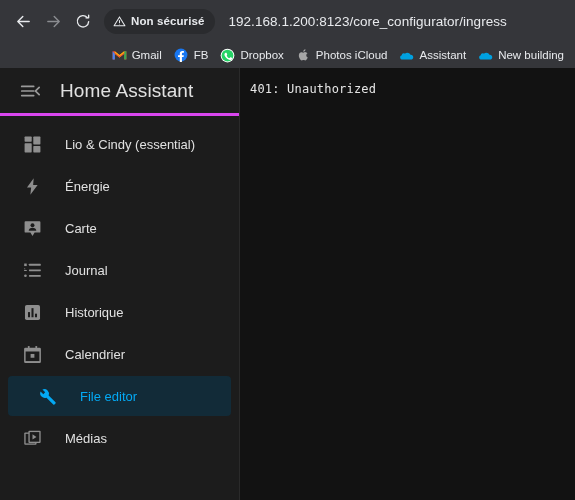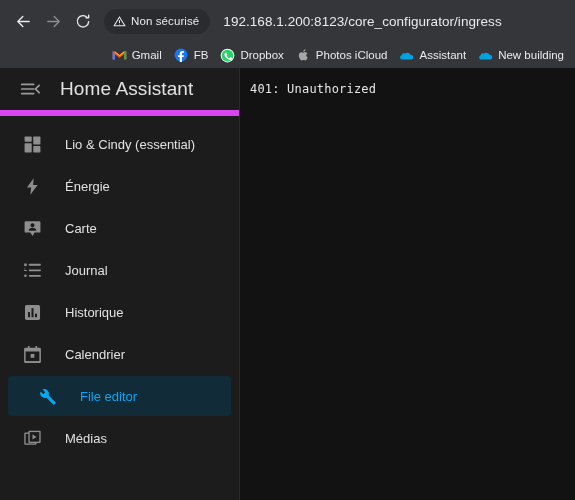--- a/index.html
+++ b/index.html
@@ -46,21 +46,21 @@
     background: #2a2b2e;
     border-radius: 14px;
     height: 25px;
     padding: 0 11px 0 9px;
     margin-left: 6px;
     flex: 0 0 auto;
   }
   #security-badge .badge-text {
     color: #e8eaed;
     font-size: 11.5px;
-    font-weight: normal;
+    font-weight: bold;
     white-space: nowrap;
     letter-spacing: 0.1px;
     text-align: center;
   }
 
   #url-text {
     color: #e8eaed;
     font-size: 13.5px;
     margin-left: 13px;
     white-space: nowrap;
@@ -116,21 +116,21 @@
     display: flex;
     flex-direction: column;
     overflow: hidden;
   }
 
   #sidebar-header {
     height: 48px;
     display: flex;
     align-items: center;
     padding: 0 4px 0 10px;
-    border-bottom: 6px solid #d946ef;
+    border-bottom: 3px solid #d946ef;
     flex: 0 0 auto;
   }
   #menu-toggle {
     width: 40px;
     height: 40px;
     display: flex;
     align-items: center;
     justify-content: center;
     border-radius: 50%;
     flex: 0 0 auto;

